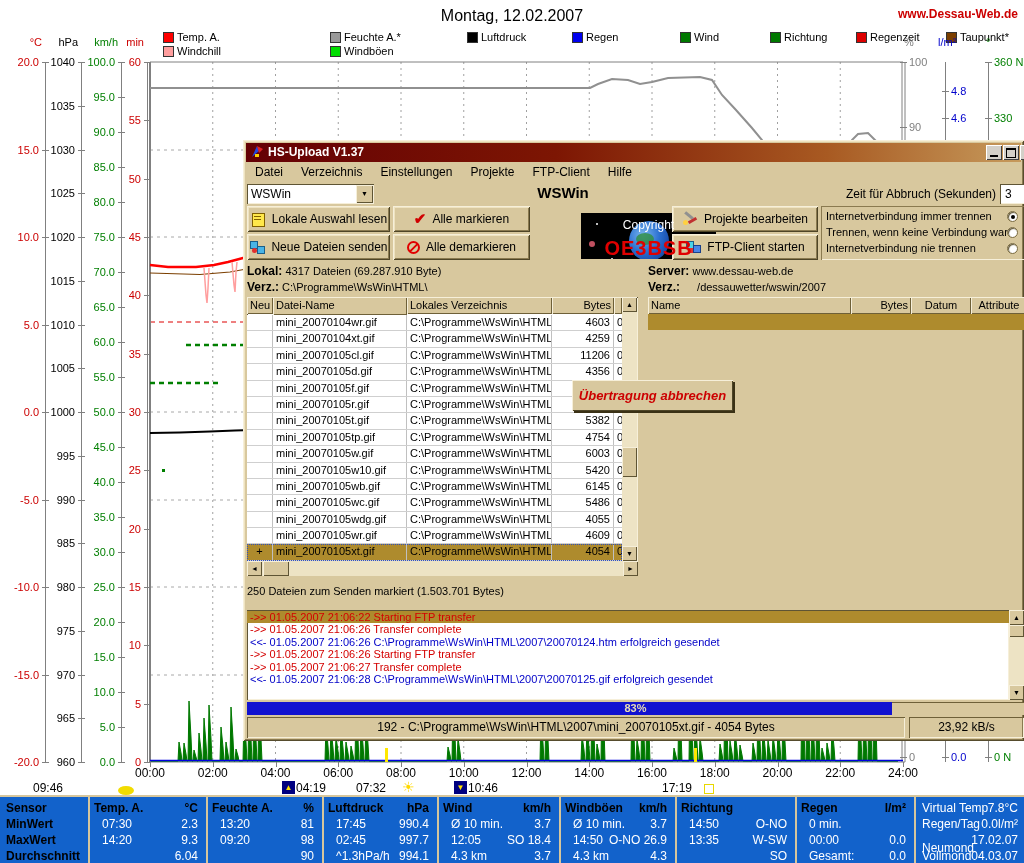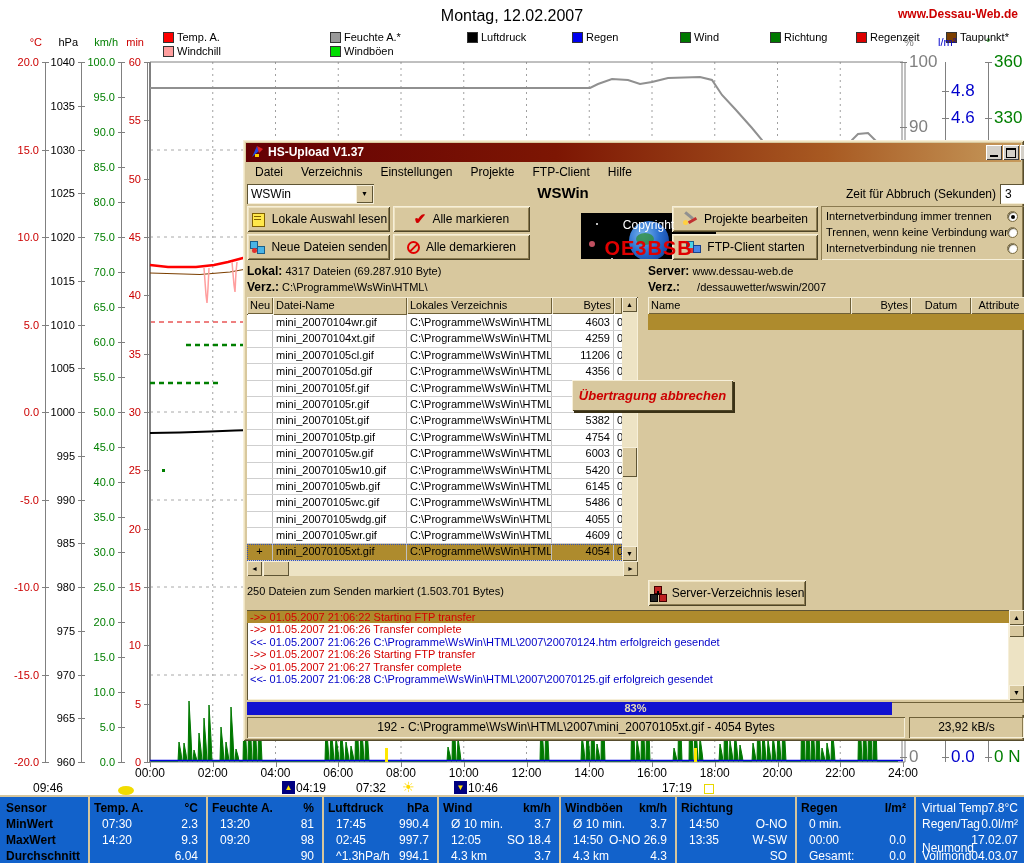--- a/index.html
+++ b/index.html
@@ -6,21 +6,21 @@
   #page{position:relative;width:1024px;height:863px;overflow:hidden;background:#fff;
         font-family:"Liberation Sans",sans-serif;font-size:11px;color:#000;}
   
   #chart{position:absolute;inset:0;}
   .date-title{position:absolute;top:7px;left:0;width:1024px;text-align:center;font-size:16px;color:#000;}
   .website{position:absolute;top:7px;right:6px;font-size:12px;font-weight:bold;color:#cc0000;}
   .leg-item{position:absolute;height:12px;}
   .leg-box{position:absolute;left:0;top:1px;width:9px;height:9px;border:1px solid #333;}
   .leg-lab{position:absolute;left:14px;top:0;font-size:11px;white-space:nowrap;}
   .tick-lab{position:absolute;width:42px;text-align:right;font-size:11px;line-height:12px;}
-  .rtick-lab{position:absolute;width:46px;text-align:left;font-size:17px;line-height:12px;}
+  .rtick-lab{position:absolute;width:46px;text-align:left;font-size:11px;line-height:12px;}
   .unit-lab{position:absolute;font-size:11px;}
   .axline{position:absolute;width:1px;background:#808080;}
   .tickmark{position:absolute;height:1px;background:#808080;}
   .xlab{position:absolute;width:44px;text-align:center;font-size:12px;color:#000;}
   .xtick{position:absolute;width:1px;height:5px;background:#808080;}
   .marker-lab{position:absolute;font-size:12px;color:#000;}
   #curves{position:absolute;left:0;top:0;z-index:1;pointer-events:none;}
   #chart-dyn{position:absolute;inset:0;z-index:2;}
   
   #dialog{position:absolute;left:243px;top:140px;width:781px;height:601px;background:#d8c89e;
@@ -655,29 +655,20 @@
           <div class="th" style="width: 60px; height: 17px; text-align: right;">Bytes</div>
           <div class="th" style="width: 60px; height: 17px; text-align: center;">Datum</div>
           <div class="th" style="width: 56px; height: 17px; text-align: center;">Attribute</div>
         </div>
       <div style="width:379px;height:16px;background:#ae8b2d;"></div>
     </div>
 
     <div class="abort-btn">Übertragung abbrechen</div>
 
     <div class="info-line" style="left:4px;top:445px;">250 Dateien zum Senden markiert (1.503.701 Bytes)</div>
-    <div class="btn3d" style="left:405px;top:440px;width:158px;height:26px;">
-      <span class="icon16">
-        <span class="mini-sq" style="left:4px;top:0;background:#c02020;border:1px solid #400000;"></span>
-        <span class="mini-sq" style="left:0;top:8px;background:#202020;border:1px solid #000;"></span>
-        <span class="mini-sq" style="left:9px;top:8px;background:#c02020;border:1px solid #400000;"></span>
-        <span class="mini-sq" style="left:7px;top:5px;width:2px;height:4px;background:#000;"></span>
-      </span>
-      <span>Server-Verzeichnis lesen</span>
-    </div>
 
     <div class="logbox" id="logbox">
         <div class="logline out hl">-&gt;&gt; 01.05.2007 21:06:22  Starting FTP transfer</div>
         <div class="logline out">-&gt;&gt; 01.05.2007 21:06:26  Transfer complete</div>
         <div class="logline in">&lt;&lt;- 01.05.2007 21:06:26  C:\Programme\WsWin\HTML\2007\20070124.htm erfolgreich gesendet</div>
         <div class="logline out">-&gt;&gt; 01.05.2007 21:06:26  Starting FTP transfer</div>
         <div class="logline out">-&gt;&gt; 01.05.2007 21:06:27  Transfer complete</div>
         <div class="logline in">&lt;&lt;- 01.05.2007 21:06:28  C:\Programme\WsWin\HTML\2007\20070125.gif erfolgreich gesendet</div>
       </div>
     <div style="position:absolute;left:766px;top:470px;width:15px;height:90px;">

